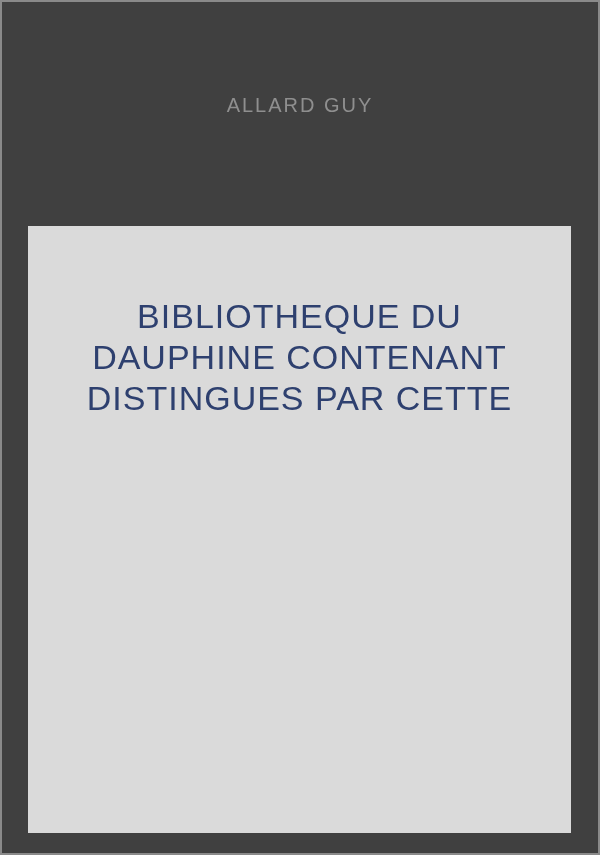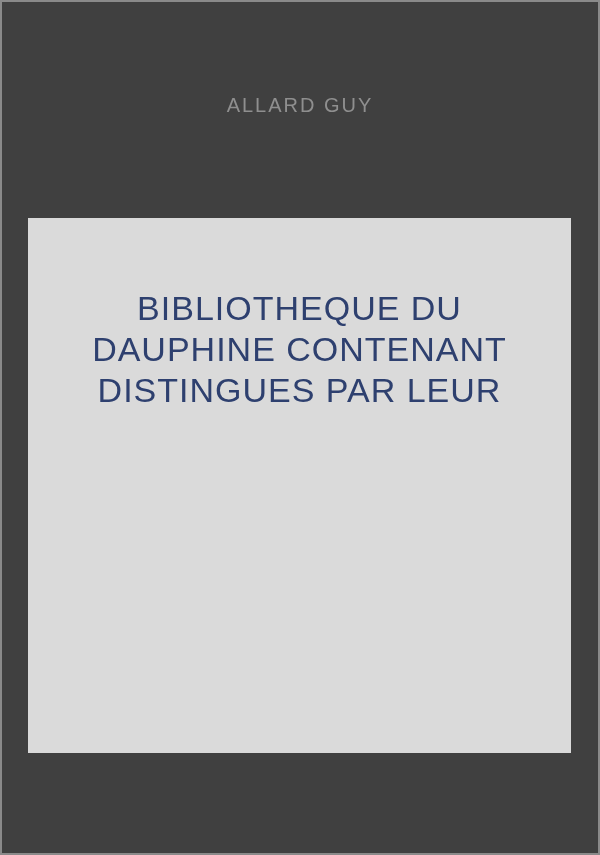--- a/index.html
+++ b/index.html
@@ -24,23 +24,23 @@
     width: 100%;
     text-align: center;
     font-size: 20px;
     font-weight: 300;
     letter-spacing: 2px;
     color: #8f8f8f;
   }
   .title-panel {
     position: absolute;
     left: 26px;
-    top: 216px;
+    top: 224px;
     width: 543px;
-    height: 535px;
+    height: 607px;
     background: #dadada;
   }
   .title {
     box-sizing: border-box;
     width: 100%;
     padding: 70px 10px 0 10px;
     text-align: center;
     color: #2e406f;
     font-size: 34px;
     line-height: 41px;
@@ -56,18 +56,18 @@
 <body>
 
 <div class="cover">
 
   <div class="author">ALLARD GUY</div>
 
   <div class="title-panel">
     <div class="title">
       <span class="title-line">BIBLIOTHEQUE DU</span>
       <span class="title-line">DAUPHINE CONTENANT</span>
-      <span class="title-line">DISTINGUES PAR LEUR</span>
+      <span class="title-line">DISTINGUES PAR CETTE</span>
     </div>
 
   </div>
 
 </div>
 
 </body></html>

